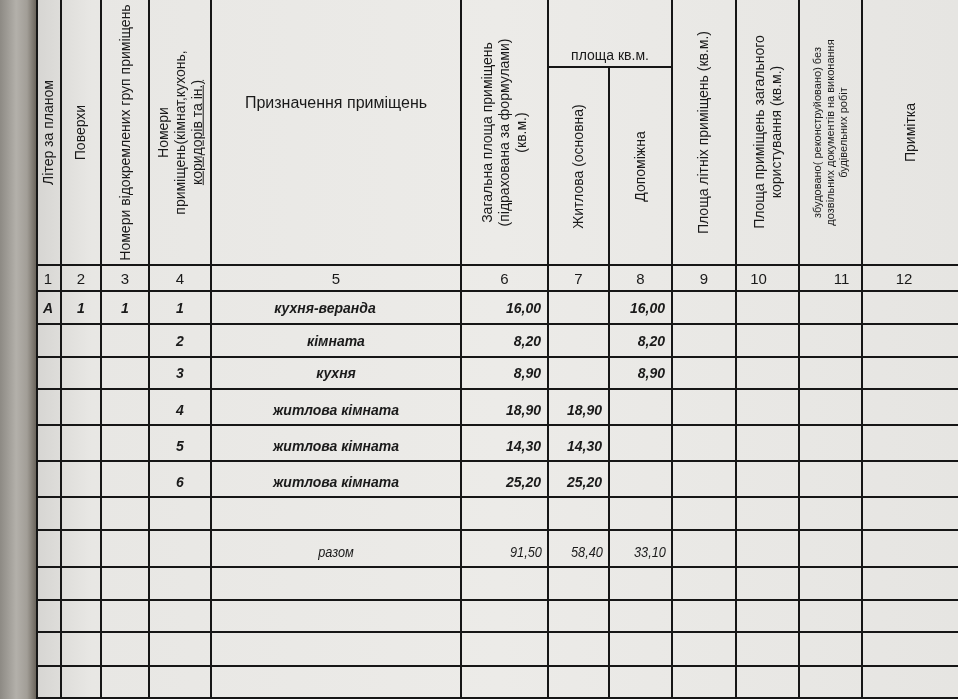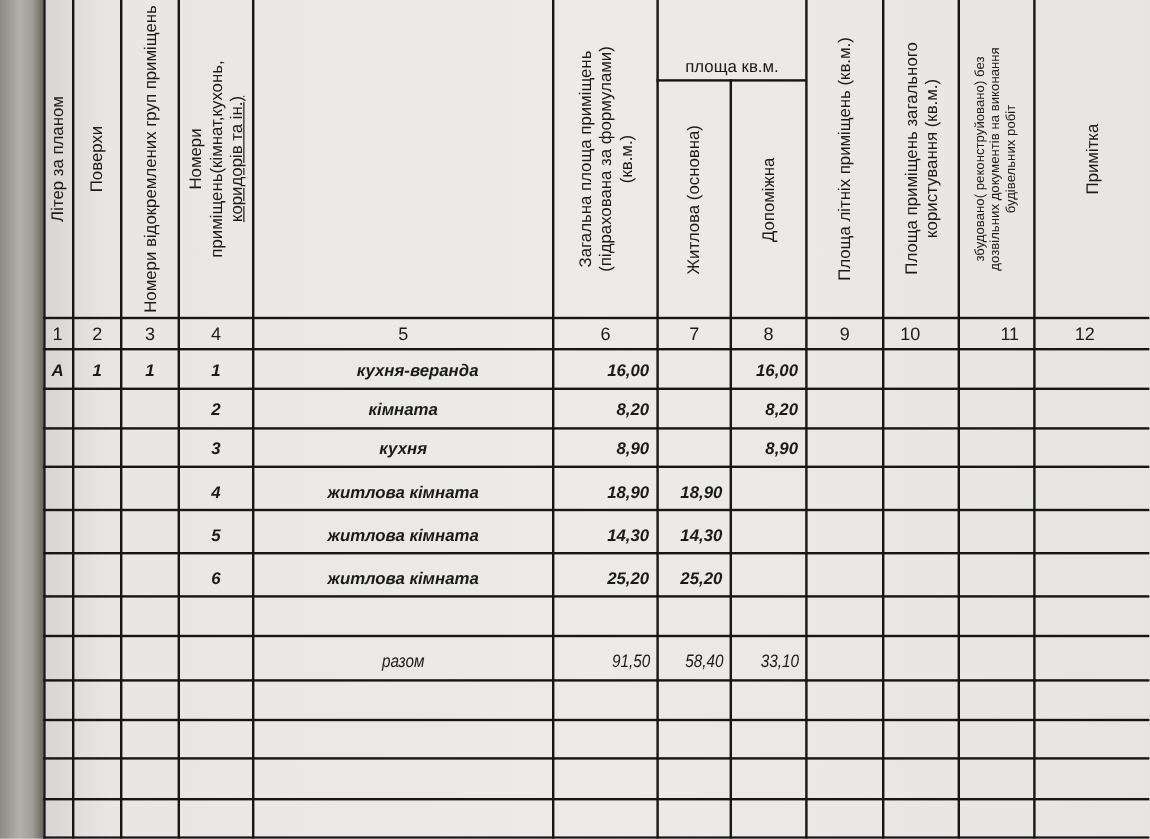--- a/index.html
+++ b/index.html
@@ -80,20 +80,21 @@
   </span>
 </div>
 <div class="vt" style="left:150px;top:0;width:60px;height:264px">
   <span>
     <span style="display:block">Номери</span>
     <span style="display:block">приміщень(кімнат,кухонь,</span>
     <span style="display:block;text-decoration:underline">коридорів та ін.)</span>
   </span>
 </div>
 <div class="ht" style="left:212px;top:92px;width:248px;font-size:16px">
+  <div>Призначення приміщень</div>
 </div>
 <div class="vt" style="left:462px;top:0;width:85px;height:264px">
   <span>
     <span style="display:block">Загальна площа приміщень</span>
     <span style="display:block">(підрахована за формулами)</span>
     <span style="display:block">(кв.м.)</span>
   </span>
 </div>
 <div class="ht" style="left:549px;top:44px;width:122px;font-size:14px">площа кв.м.</div>
 <div class="vt" style="left:549px;top:68px;width:59px;height:196px">
@@ -133,21 +134,21 @@
 <div class="num" style="left:673px;width:62px">9</div>
 <div class="num" style="left:737px;width:43px">10</div>
 <div class="num" style="left:800px;width:83px">11</div>
 <div class="num" style="left:863px;width:82px">12</div>
 
 <div>
   <div class="cell" style="left:36px;top:292px;width:24px;height:31px">А</div>
   <div class="cell" style="left:62px;top:292px;width:38px;height:31px">1</div>
   <div class="cell" style="left:102px;top:292px;width:46px;height:31px">1</div>
   <div class="cell" style="left:150px;top:292px;width:60px;height:31px">1</div>
-  <div class="cell" style="left:224px;top:292px;width:248px;height:31px">кухня-веранда</div>
+  <div class="cell" style="left:201px;top:292px;width:248px;height:31px">кухня-веранда</div>
   <div class="cell r" style="left:462px;top:292px;width:85px;height:31px">16,00</div>
   <div class="cell r" style="left:549px;top:292px;width:59px;height:31px"></div>
   <div class="cell r" style="left:610px;top:292px;width:61px;height:31px">16,00</div>
 </div>
 
 <div>
   <div class="cell" style="left:150px;top:325px;width:60px;height:31px">2</div>
   <div class="cell" style="left:212px;top:325px;width:248px;height:31px">кімната</div>
   <div class="cell r" style="left:462px;top:325px;width:85px;height:31px">8,20</div>
   <div class="cell r" style="left:549px;top:325px;width:59px;height:31px"></div>

